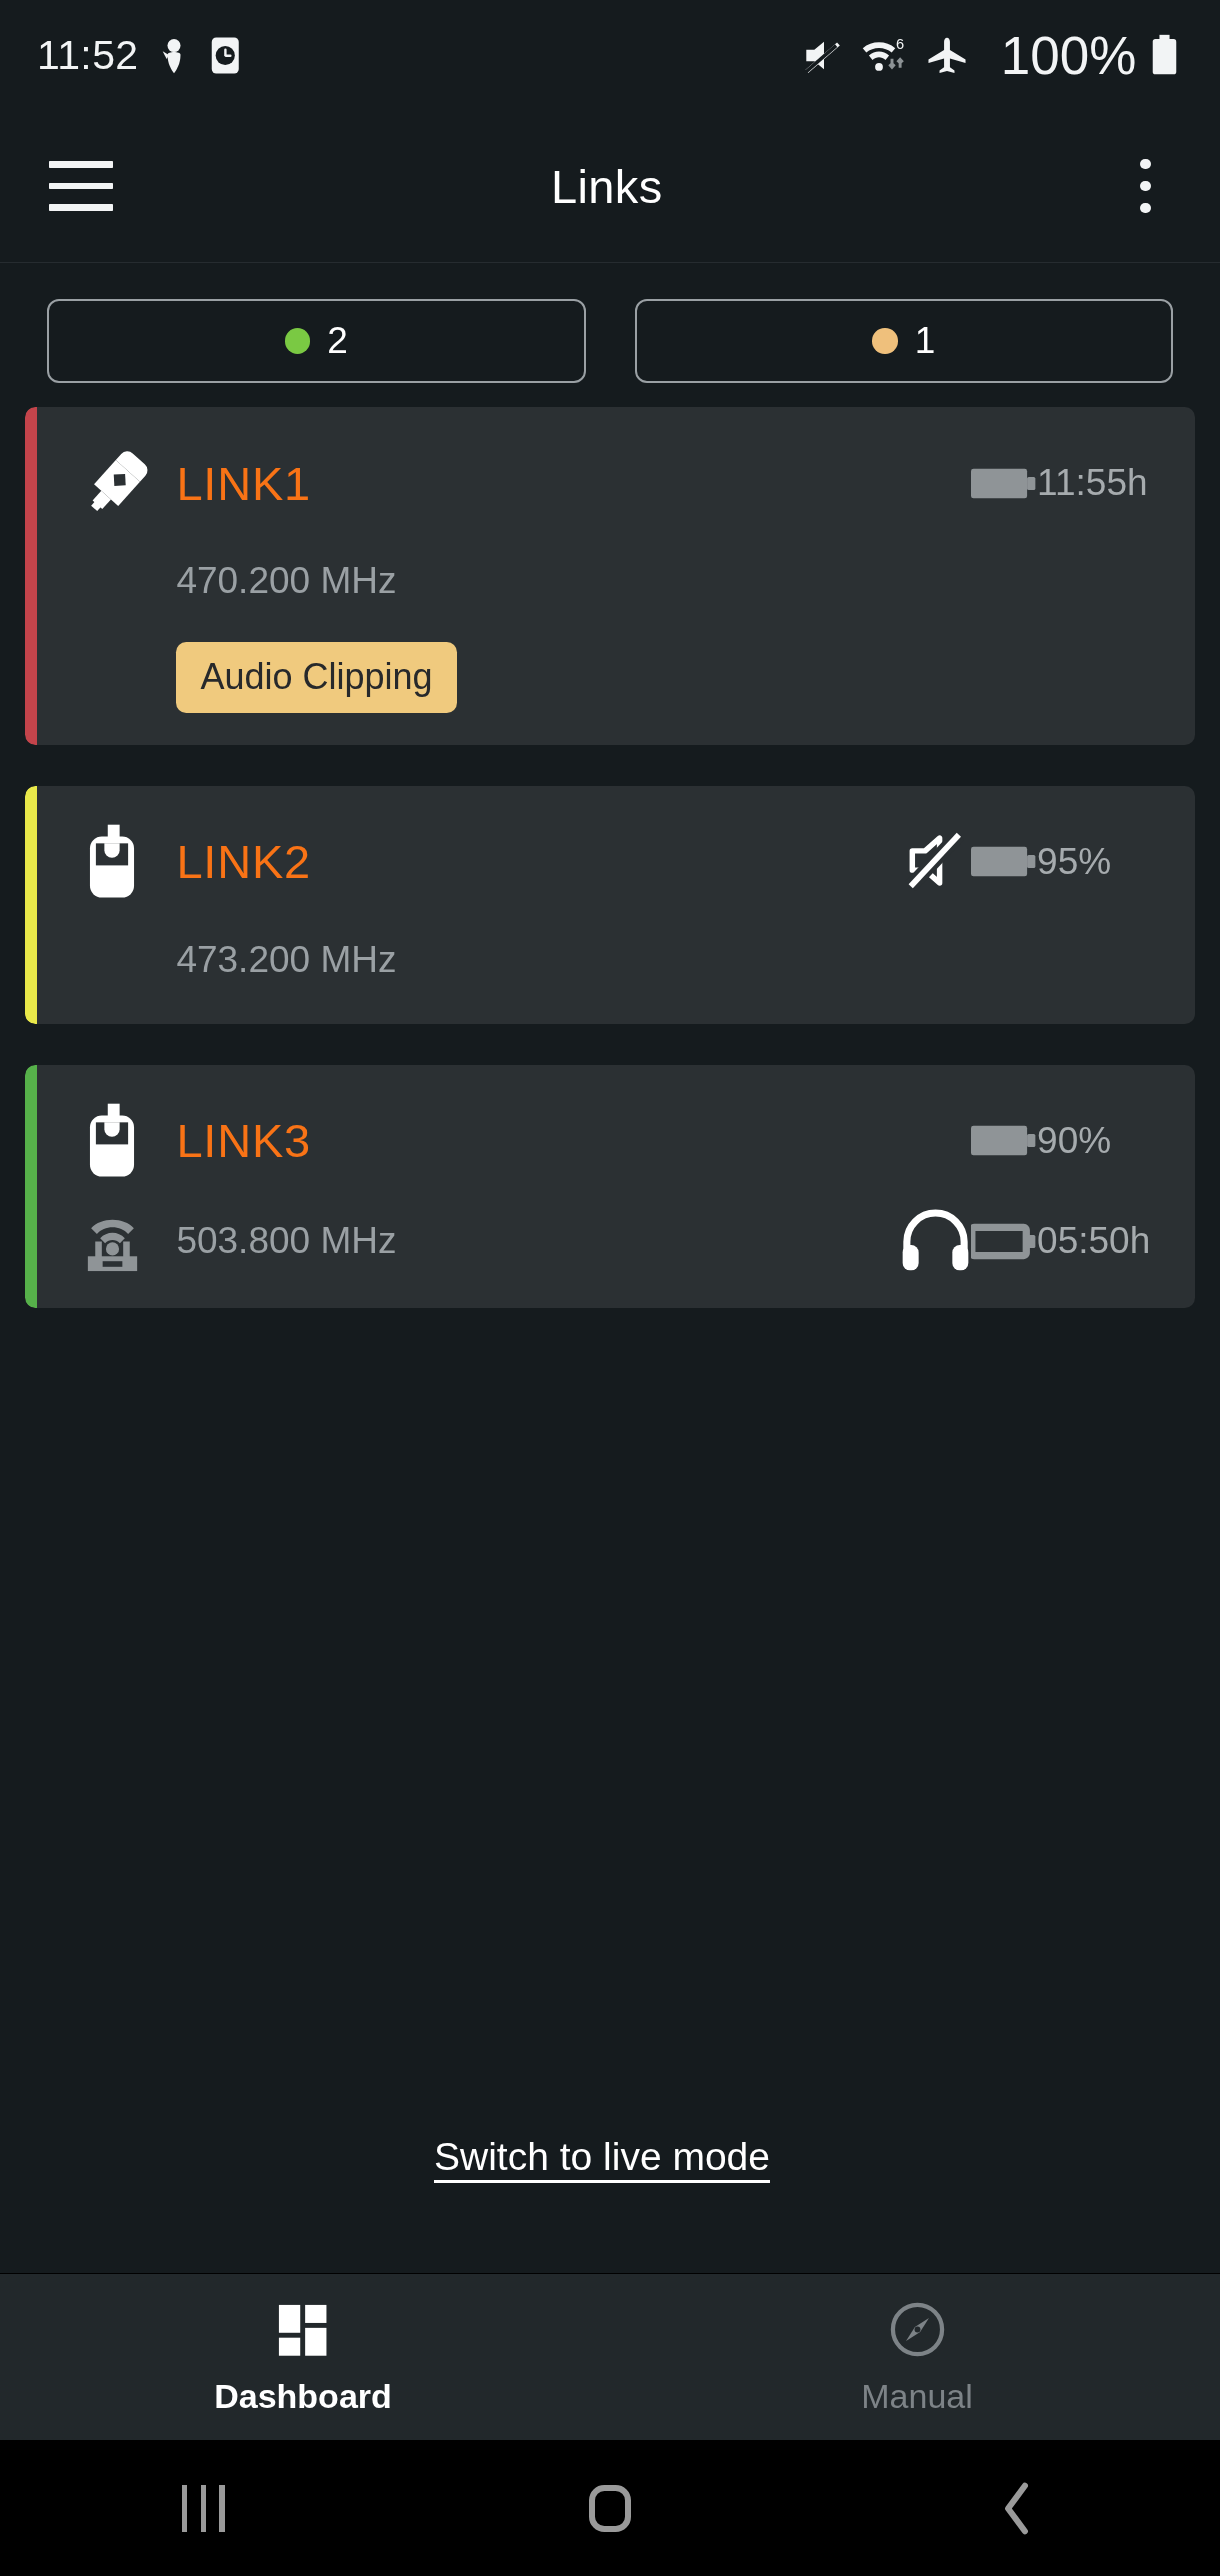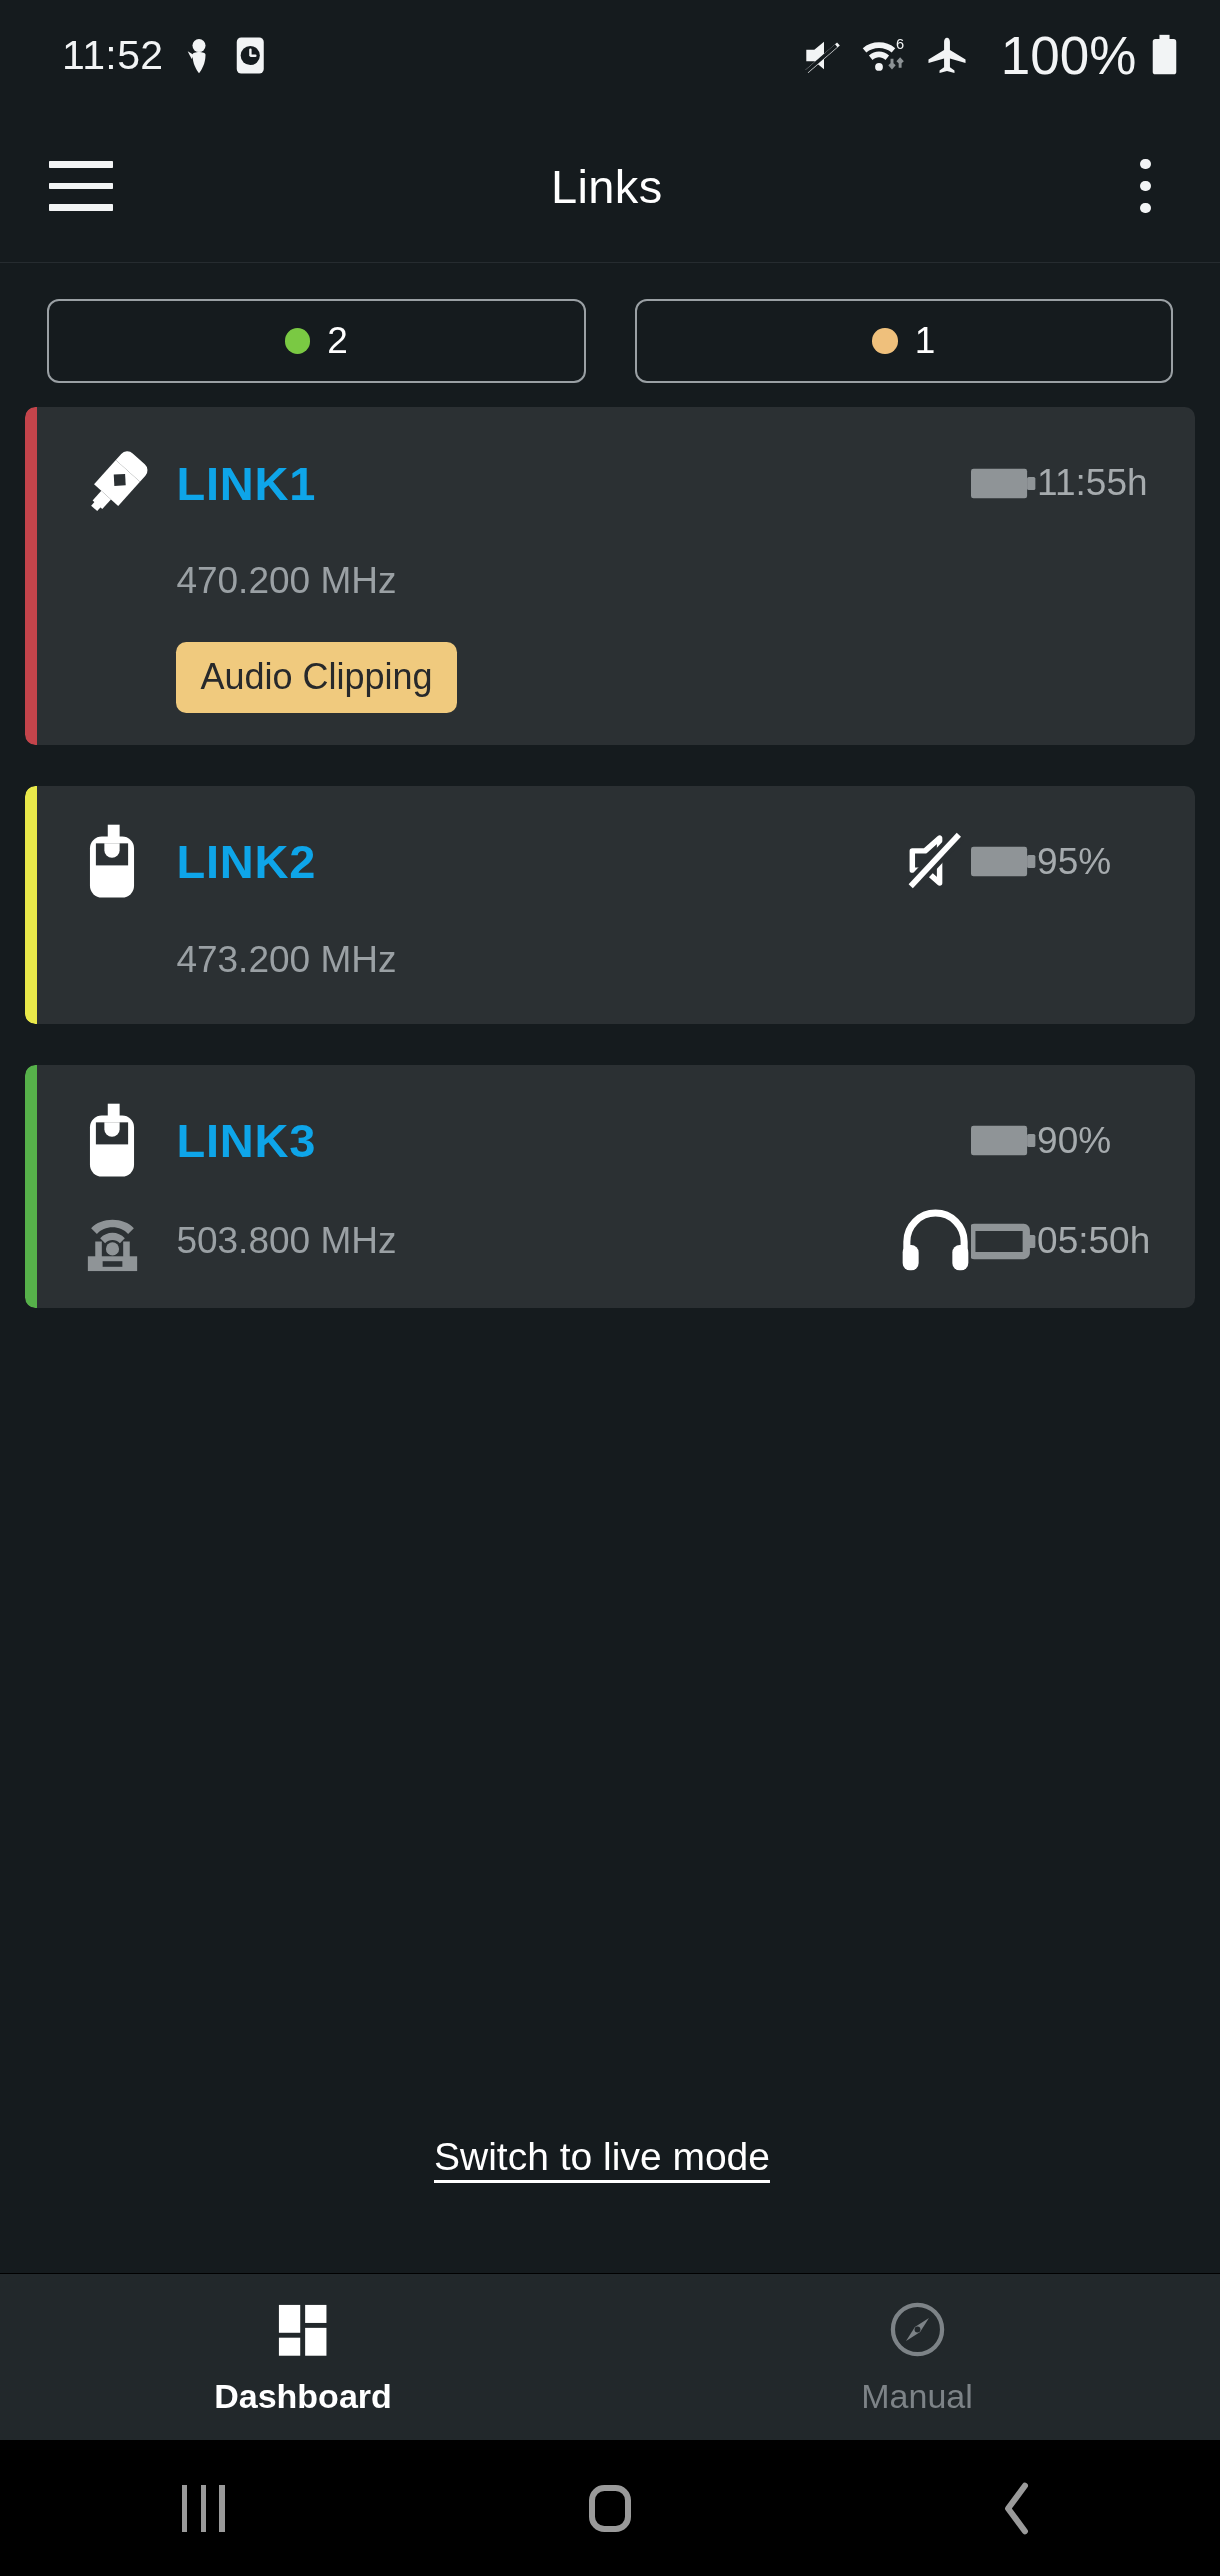--- a/index.html
+++ b/index.html
@@ -17,21 +17,21 @@
     background: #151b1e;
     overflow: hidden;
   }
 
   
   .statusbar {
     height: 110px;
     display: flex;
     align-items: center;
     justify-content: space-between;
-    padding: 0 41px 0 62px;
+    padding: 0 41px 0 37px;
     box-sizing: border-box;
     background: #151b1e;
   }
   .sb-left {
     display: flex;
     align-items: center;
     gap: 18.6px;
   }
   .sb-time {
     color: #f2f4f5;
@@ -156,23 +156,23 @@
   }
   .row-main { min-height: 88px; }
   .row-icon {
     width: 98px;
     flex: 0 0 98px;
     display: flex;
     align-items: center;
     justify-content: flex-start;
   }
   .link-name {
-    color: #0ea5e9;
+    color: #f97316;
     font-size: 47px;
-    font-weight: 700;
+    font-weight: 400;
     letter-spacing: 0.8px;
     flex: 1;
   }
   .row-right {
     display: flex;
     align-items: center;
     justify-content: flex-end;
   }
   .meta-text {
     color: #a6abae;

